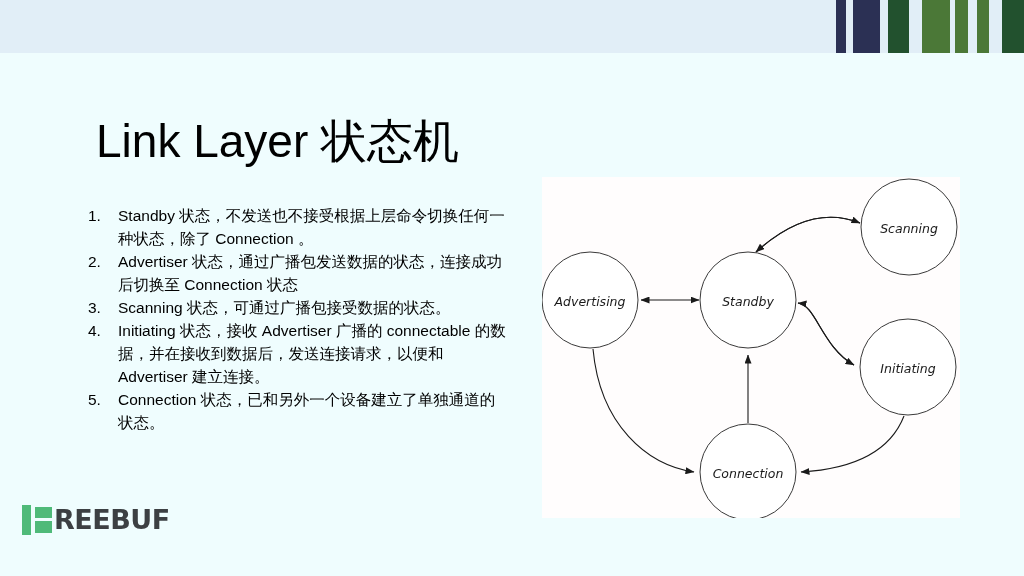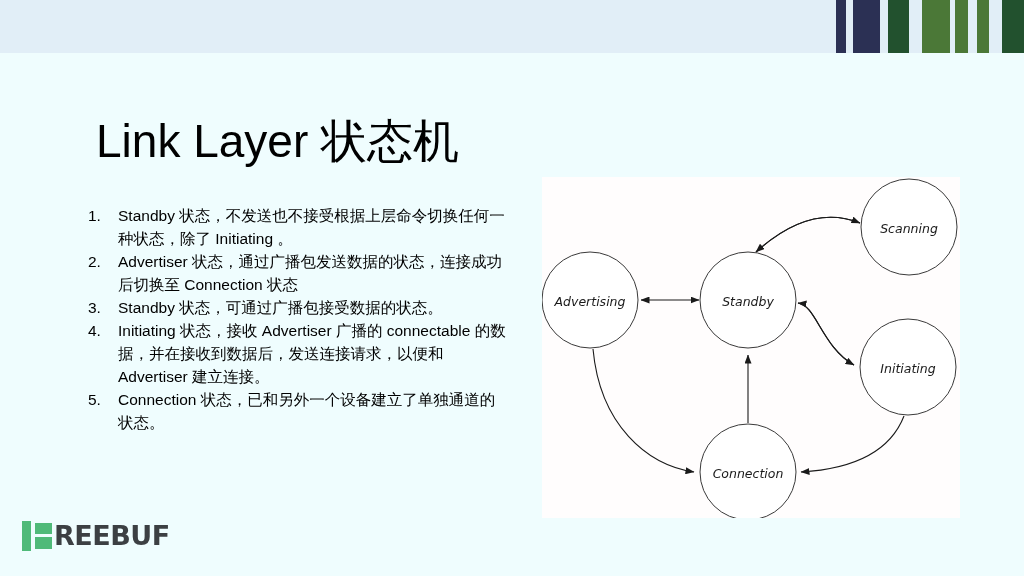--- a/index.html
+++ b/index.html
@@ -92,21 +92,21 @@
   }
   .edge {
     fill: none;
     stroke: #1a1a1a;
     stroke-width: 1.1;
   }
   
   #freebuf-logo {
     position: absolute;
     left: 22px;
-    top: 521px;
+    top: 505px;
     height: 30px;
     display: flex;
     align-items: center;
   }
   .logo-bar {
     width: 9px;
     height: 30px;
     background: #4fba79;
     margin-right: 4px;
   }
@@ -149,23 +149,23 @@
       <div class="deco-bar" style="left: 888px; width: 21px; background: rgb(34, 81, 46);"></div>
       <div class="deco-bar" style="left: 922px; width: 28px; background: rgb(75, 120, 55);"></div>
       <div class="deco-bar" style="left: 955px; width: 13px; background: rgb(75, 120, 55);"></div>
       <div class="deco-bar" style="left: 977px; width: 12px; background: rgb(75, 120, 55);"></div>
       <div class="deco-bar" style="left: 1002px; width: 22px; background: rgb(34, 81, 46);"></div>
     </div>
 
   <div id="page-title">Link Layer 状态机</div>
 
   <ol id="bullet-list">
-      <li><span class="num">1.</span><span>Standby 状态，不发送也不接受根据上层命令切换任何一种状态，除了 Initiating 。</span></li>
+      <li><span class="num">1.</span><span>Standby 状态，不发送也不接受根据上层命令切换任何一种状态，除了 Connection 。</span></li>
       <li><span class="num">2.</span><span>Advertiser 状态，通过广播包发送数据的状态，连接成功后切换至 Connection 状态</span></li>
-      <li><span class="num">3.</span><span>Standby 状态，可通过广播包接受数据的状态。</span></li>
+      <li><span class="num">3.</span><span>Scanning 状态，可通过广播包接受数据的状态。</span></li>
       <li><span class="num">4.</span><span>Initiating 状态，接收 Advertiser 广播的 connectable 的数据，并在接收到数据后，发送连接请求，以便和 Advertiser 建立连接。</span></li>
       <li><span class="num">5.</span><span>Connection 状态，已和另外一个设备建立了单独通道的状态。</span></li>
     </ol>
 
   <div id="diagram-panel">
     <svg id="diagram-svg" width="418" height="341" viewBox="0 0 418 341">
       <defs>
         <marker id="arrowhead" markerWidth="9" markerHeight="7" refX="8.5" refY="3.5" orient="auto" markerUnits="userSpaceOnUse">
           <polygon points="0 0, 9 3.5, 0 7" fill="#1a1a1a"></polygon>
         </marker>

